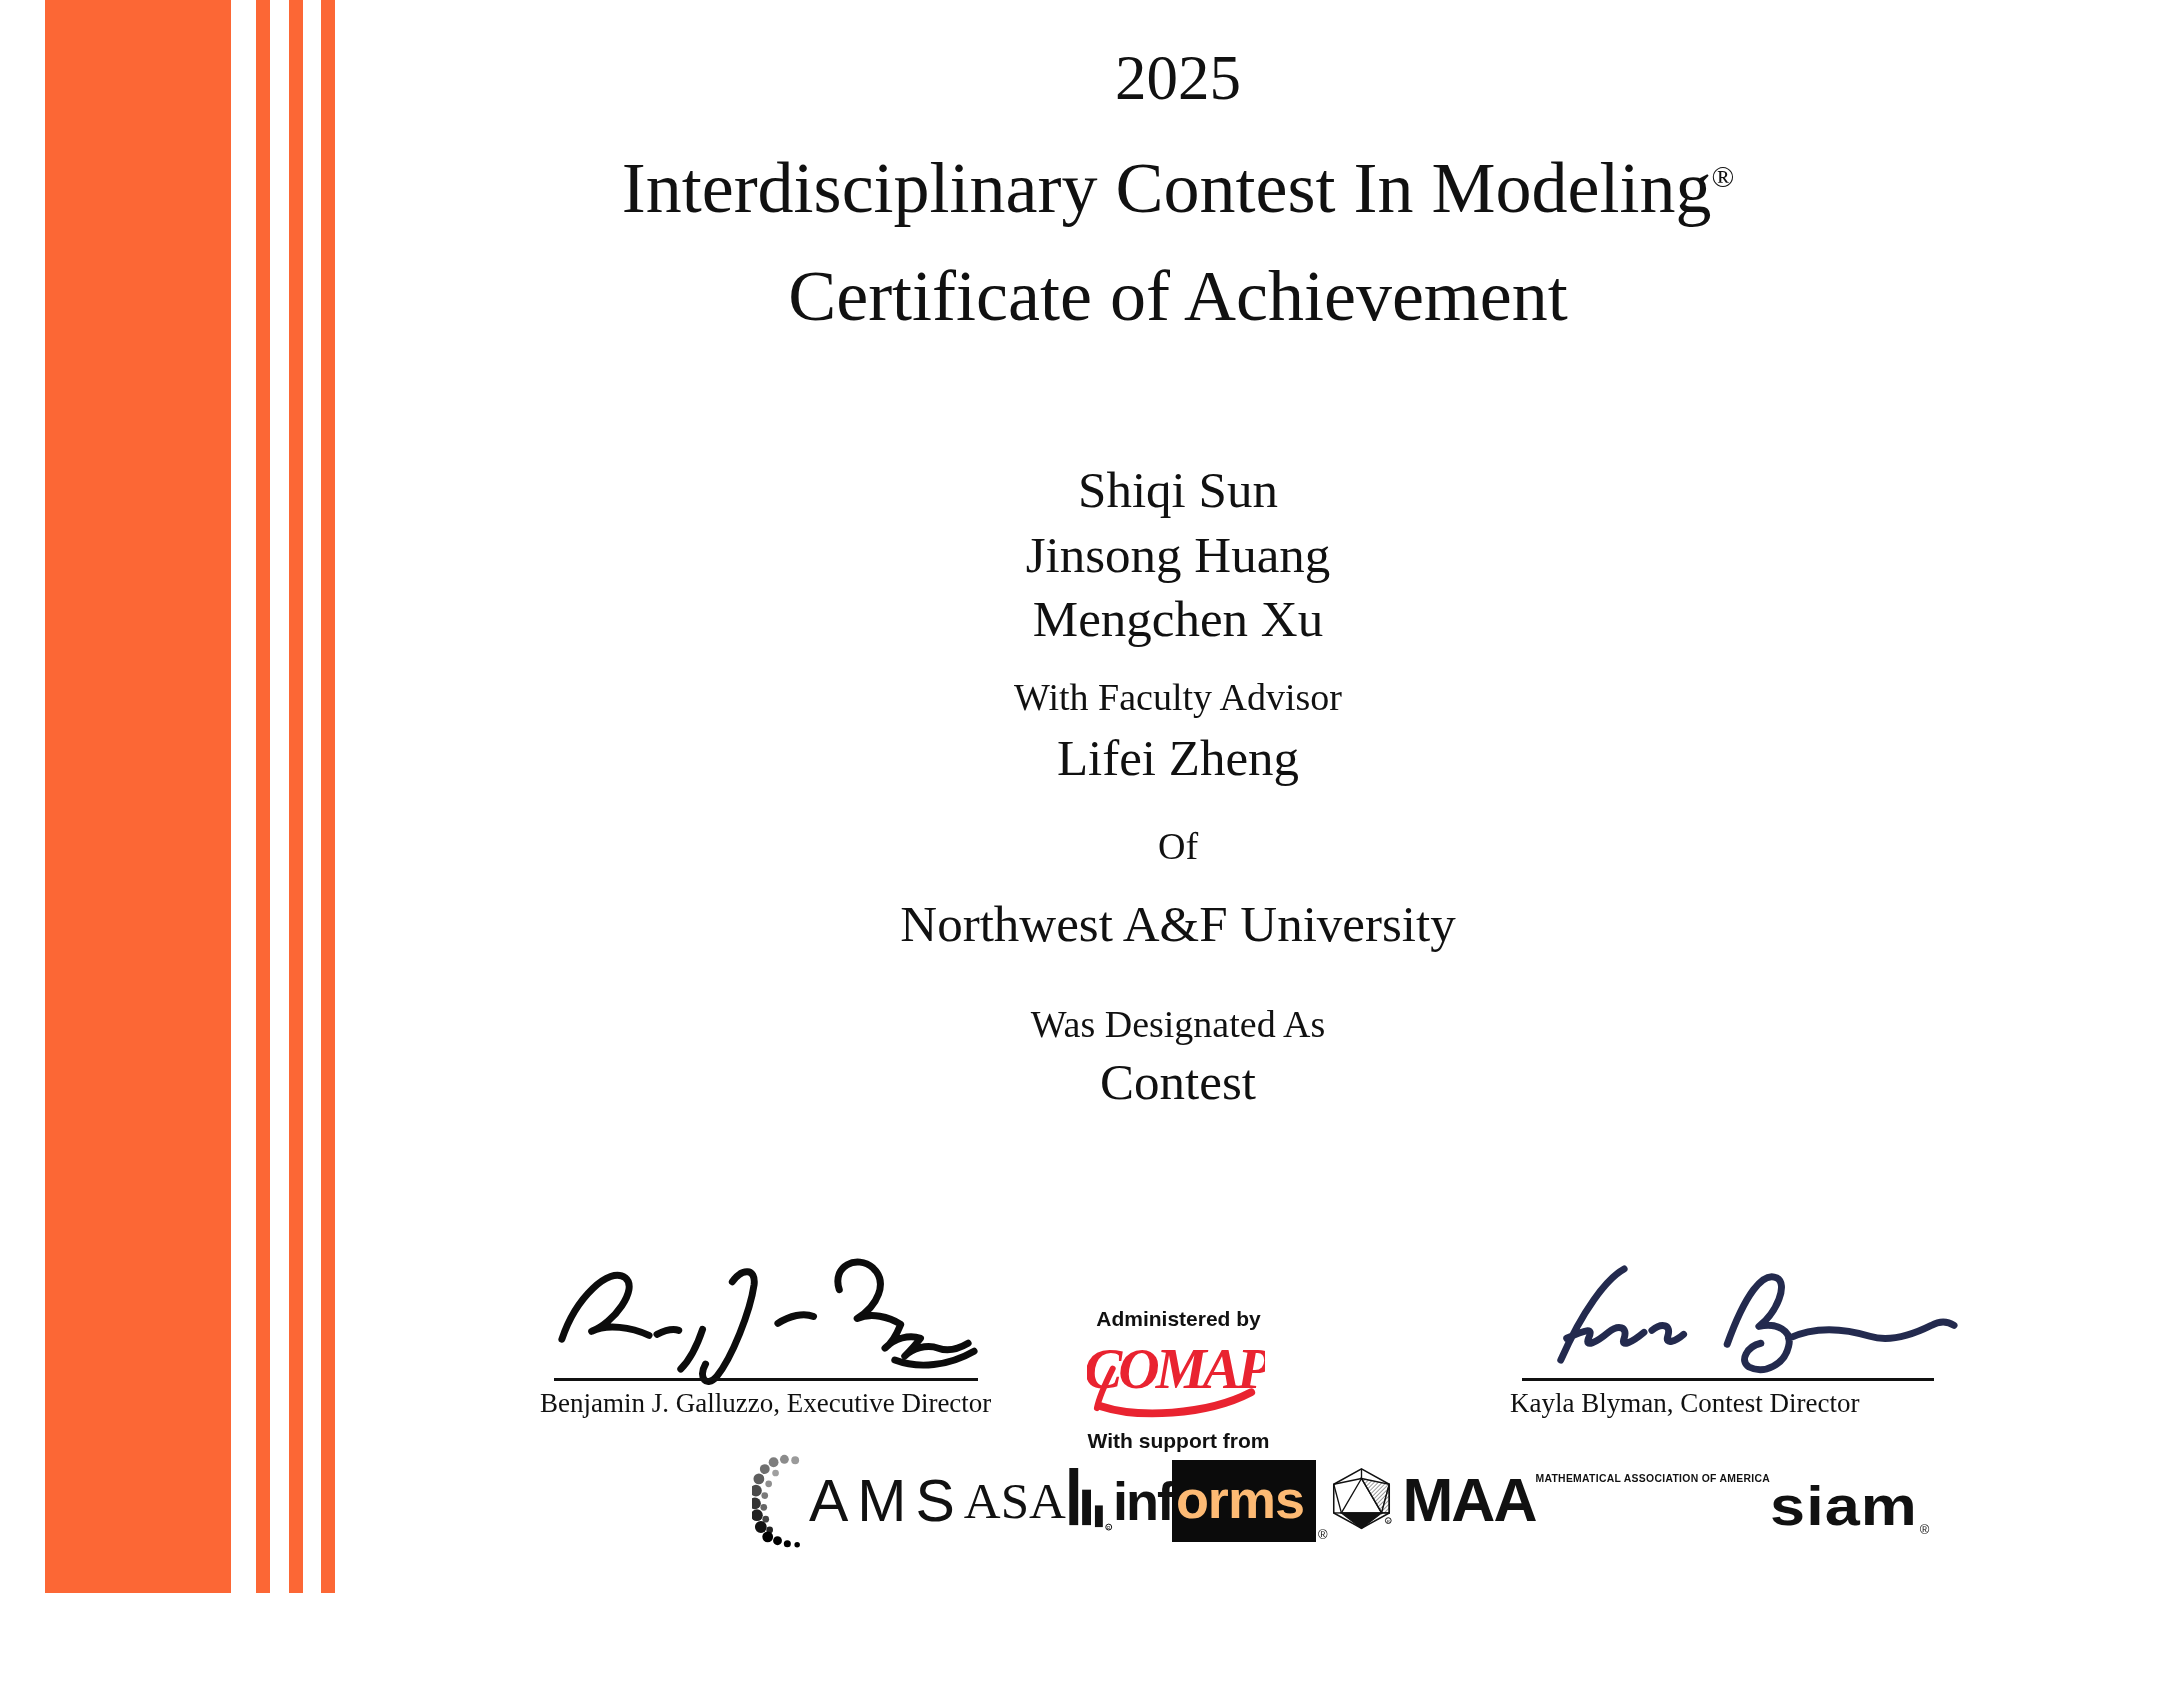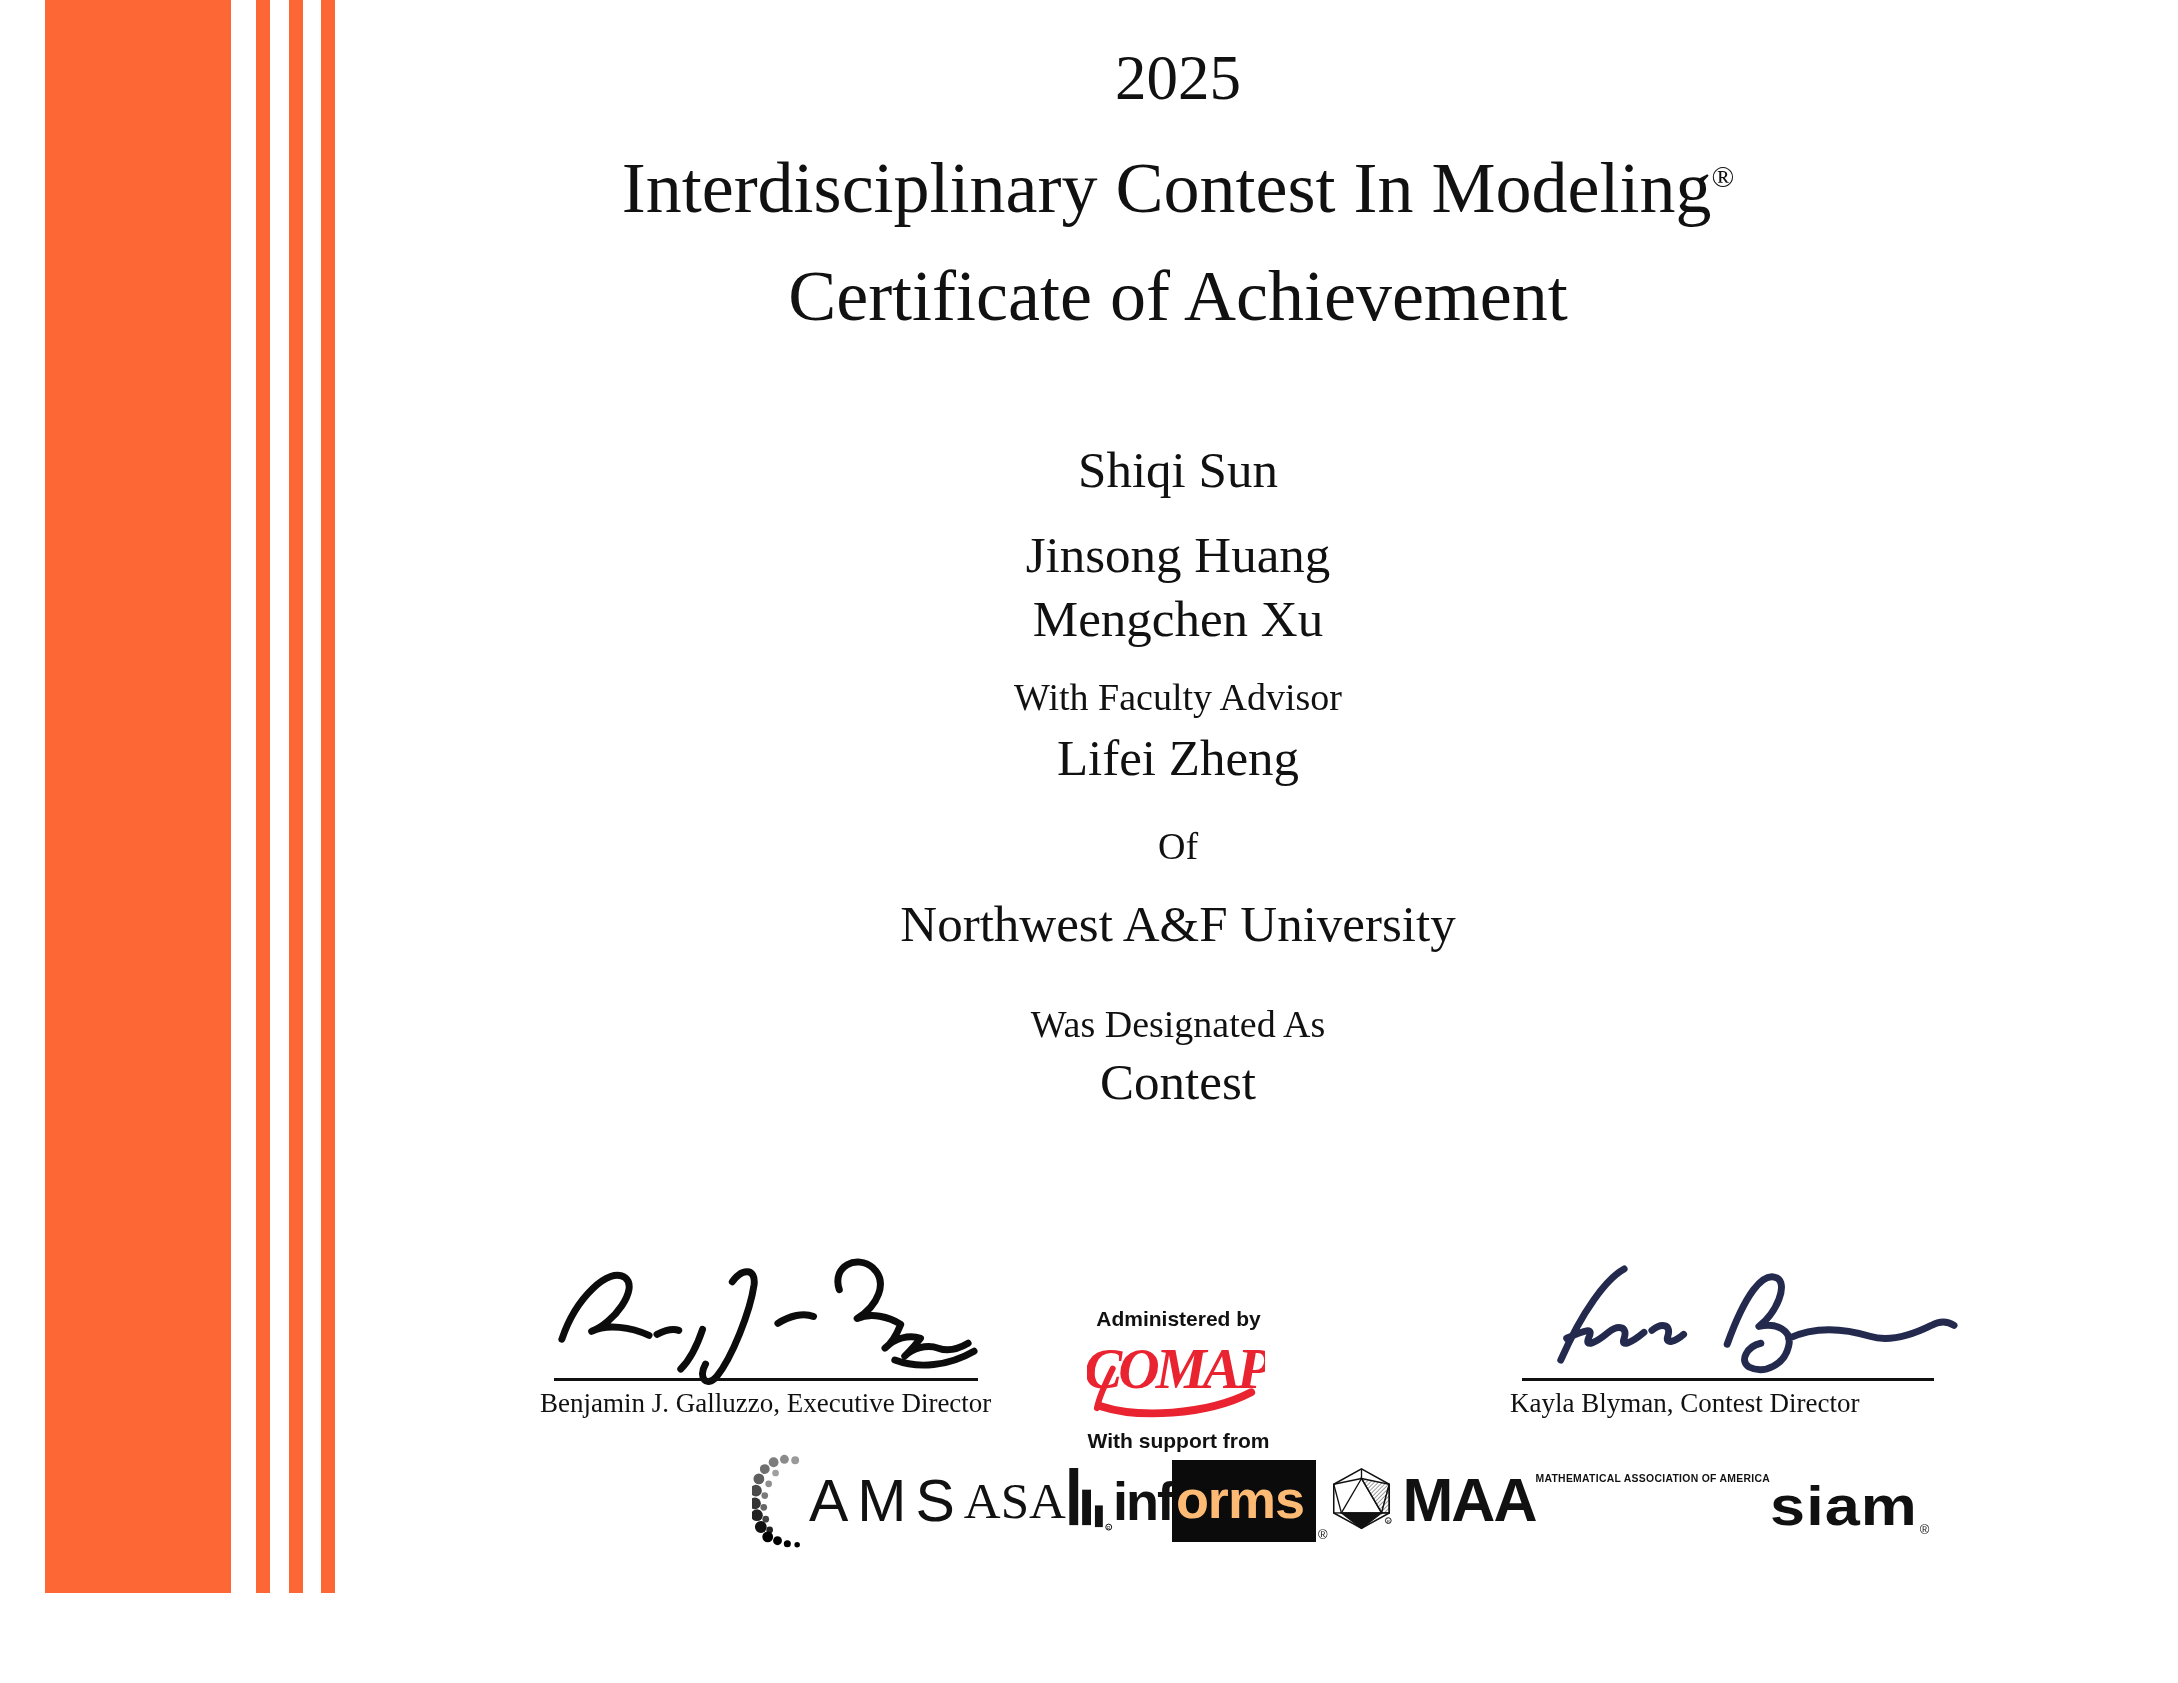--- a/index.html
+++ b/index.html
@@ -17,21 +17,21 @@
   .bar-s3     { left:321px; width:14px; }
   
   .ctr { position:absolute; left:188px; width:1980px; text-align:center; white-space:nowrap; }
   .year       { top:42px;   font-size:63px; }
   .title      { top:147px;  font-size:72px; }
   .title sup  { font-size:30px; vertical-align:super; line-height:0; }
   .subtitle   { top:255px;  font-size:72px; }
   .small-line { font-size:38px; }
   .name-line  { font-size:51px; }
   .t-beknown  { top:402px; }
-  .t-m0       { top:441px; }
+  .t-m0       { top:461px; }
   .t-m1       { top:526px; }
   .t-m2       { top:590px; }
   .t-advin    { top:675px; }
   .t-adv      { top:729px; }
   .t-of       { top:824px; }
   .t-inst     { top:895px; }
   .t-desin    { top:1002px; }
   .t-des      { top:1053px; }
   
   .sig-line { position:absolute; top:1378px; border-top:3px solid #111; }

